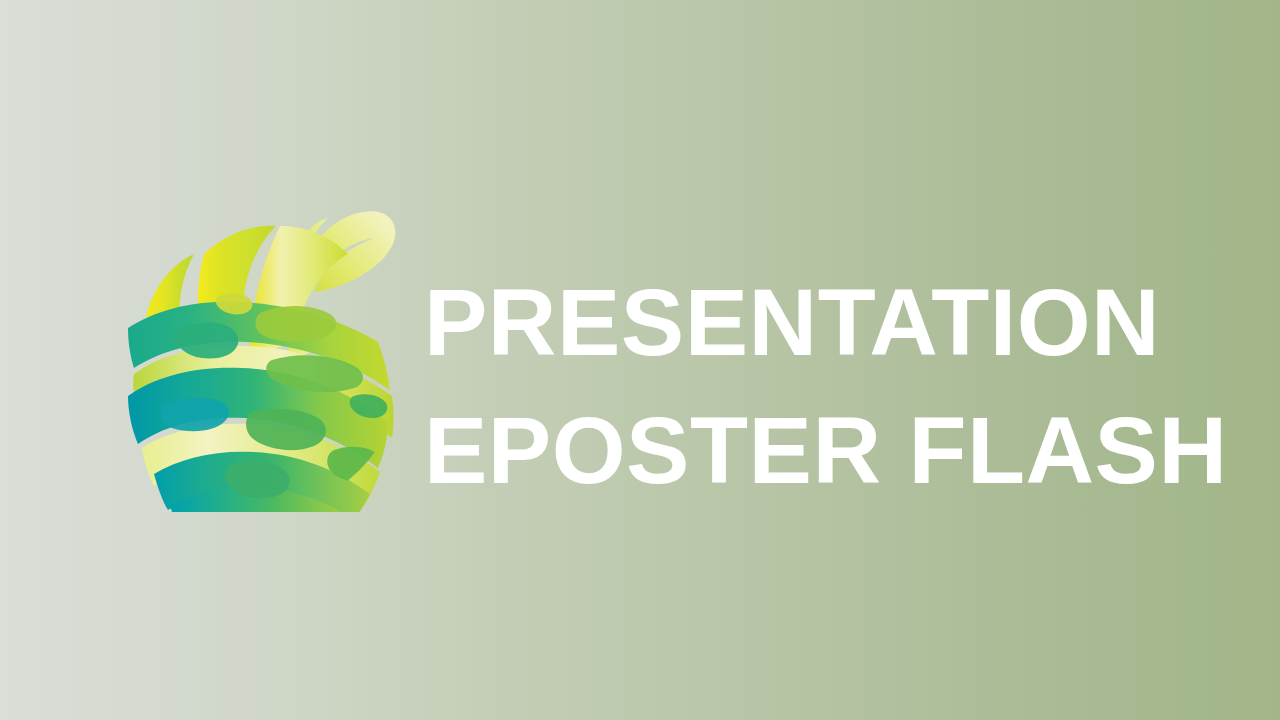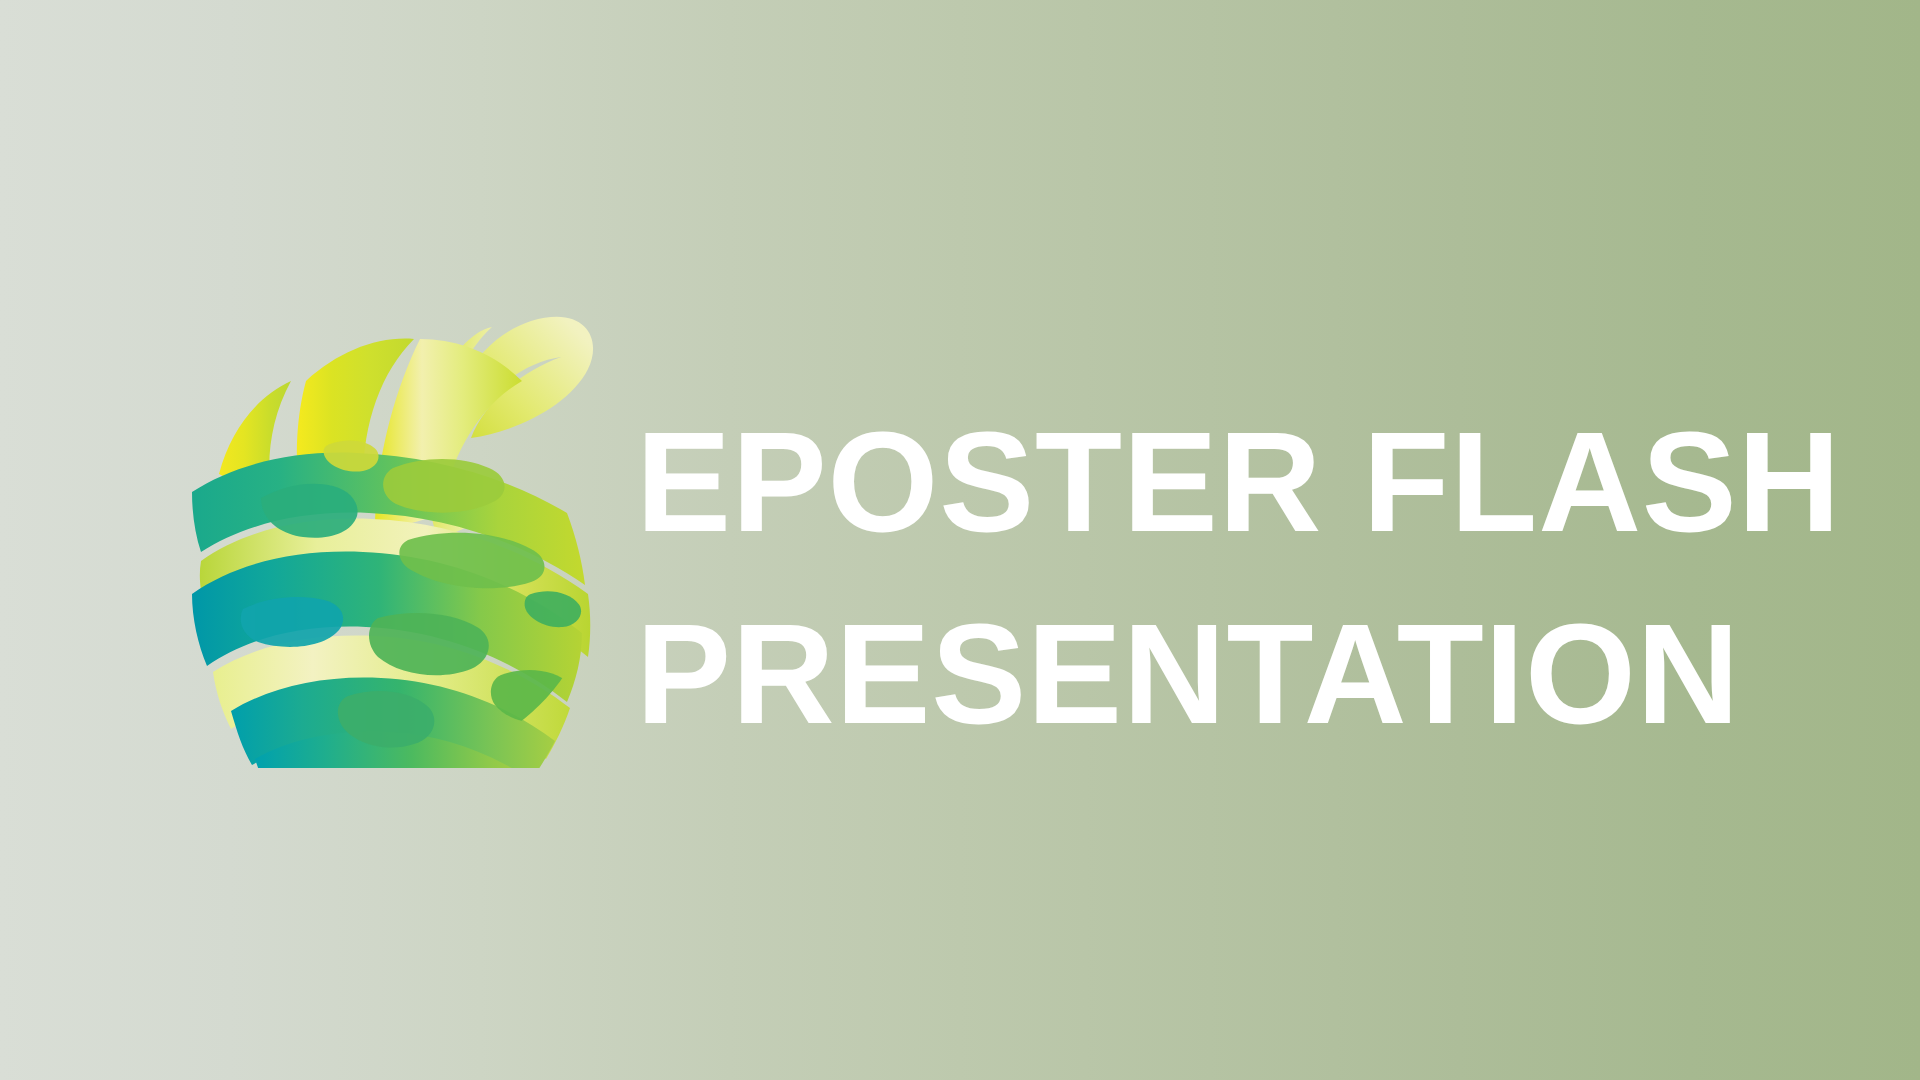--- a/index.html
+++ b/index.html
@@ -219,17 +219,17 @@
 
         <path d="M98 96 C108 92 122 93 128 99 C133 104 130 112 120 114
                  C108 116 96 110 94 103 C93 99 95 97 98 96 Z" fill="#cfd93a"></path>
         <path d="M232 196 C244 192 258 195 264 203 C268 209 263 217 253 218
                  C241 219 230 212 228 205 C227 200 229 197 232 196 Z" fill="#41b05e"></path>
       </g>
     </svg>
   </div>
 
   <div id="title-block">
+    <div class="title-line">PRESENTATION</div>
     <div class="title-line">EPOSTER FLASH</div>
-    <div class="title-line">PRESENTATION</div>
   </div>
 
 </div>
 
 </body></html>

